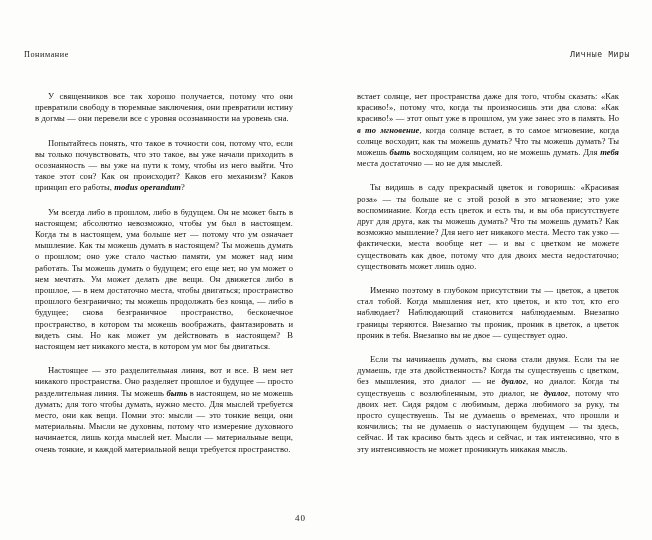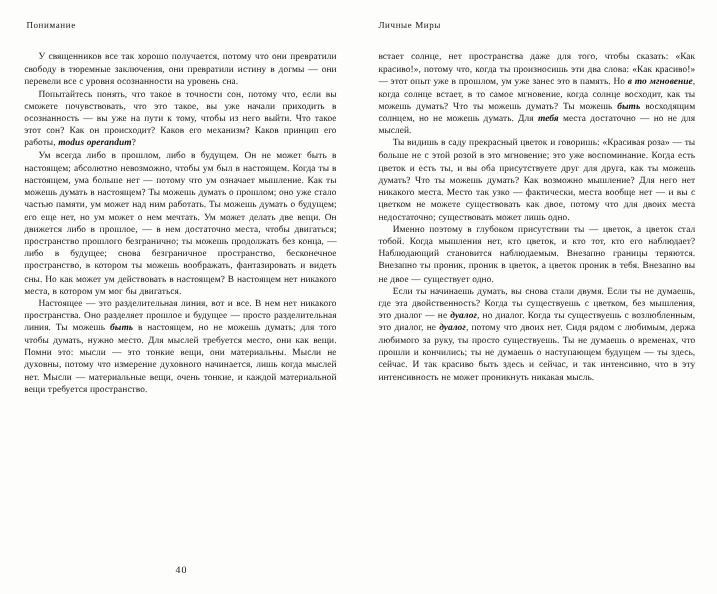--- a/index.html
+++ b/index.html
@@ -35,35 +35,37 @@
     padding-left: 18px;
     padding-right: 20px;
   }
   .running-head {
     font-size: 8.2px;
     letter-spacing: 0.55px;
     color: #1a1a1a;
     height: 14px;
     line-height: 14px;
     white-space: nowrap;
+    margin-top: 32px;
   }
   .page.left .running-head {
     text-align: left;
     padding-left: 2px;
   }
   .page.right .running-head {
-    text-align: left;
+    text-align: right;
     padding-right: 2px;
+    font-family: Liberation Mono, monospace;
   }
   .body-col {
     margin-top: 16px;
     flex: 1 1 auto;
   }
   p.para {
-    margin: 0;
+    margin: 13px;
     text-indent: 13px;
     text-align: justify;
     font-size: 8.55px;
     line-height: 11.2px;
     letter-spacing: 0.05px;
     word-spacing: 0.2px;
     hyphens: manual;
     color: #121212;
   }
   p.para.cont {
@@ -74,21 +76,21 @@
     font-weight: bold;
   }
   .folio {
     font-size: 9px;
     letter-spacing: 1px;
     color: #1a1a1a;
     height: 16px;
     line-height: 16px;
   }
   .page.left .folio {
-    text-align: center;
+    text-align: right;
     padding-left: 2px;
   }
   .page.right .folio {
     text-align: right;
     padding-right: 2px;
   }
   .gutter {
     position: absolute;
     left: 326px;
     top: 0;
@@ -99,21 +101,21 @@
 </style>
 </head>
 <body>
 
 <div class="spread">
 
   <div class="page left">
     <div class="running-head">Понимание</div>
     <div class="body-col">
         <p class="para"><span>У священников все так хорошо получается, потому что они превратили свободу в тюремные заключения, они превратили истину в догмы — они перевели все с уровня осознанности на уровень сна.</span></p>
-        <p class="para"><span>Попытайтесь понять, что такое в точности сон, потому что, если вы сможете почувствовать, что это такое, вы уже начали приходить в осознанность — вы уже на пути к тому, чтобы из него выйти. Что такое этот сон? Как он происходит? Каков его механизм? Каков принцип его работы, </span><i>modus operandum</i><span>?</span></p>
+        <p class="para"><span>Попытайтесь понять, что такое в точности сон, потому что, если вы только почувствовать, что это такое, вы уже начали приходить в осознанность — вы уже на пути к тому, чтобы из него выйти. Что такое этот сон? Как он происходит? Каков его механизм? Каков принцип его работы, </span><i>modus operandum</i><span>?</span></p>
         <p class="para"><span>Ум всегда либо в прошлом, либо в будущем. Он не может быть в настоящем; абсолютно невозможно, чтобы ум был в настоящем. Когда ты в настоящем, ума больше нет — потому что ум означает мышление. Как ты можешь думать в настоящем? Ты можешь думать о прошлом; оно уже стало частью памяти, ум может над ним работать. Ты можешь думать о будущем; его еще нет, но ум может о нем мечтать. Ум может делать две вещи. Он движется либо в прошлое, — в нем достаточно места, чтобы двигаться; пространство прошлого безгранично; ты можешь продолжать без конца, — либо в будущее; снова безграничное пространство, бесконечное пространство, в котором ты можешь воображать, фантазировать и видеть сны. Но как может ум действовать в настоящем? В настоящем нет никакого места, в котором ум мог бы двигаться.</span></p>
         <p class="para"><span>Настоящее — это разделительная линия, вот и все. В нем нет никакого пространства. Оно разделяет прошлое и будущее — просто разделительная линия. Ты можешь </span><i>быть</i><span> в настоящем, но не можешь думать; для того чтобы думать, нужно место. Для мыслей требуется место, они как вещи. Помни это: мысли — это тонкие вещи, они материальны. Мысли не духовны, потому что измерение духовного начинается, лишь когда мыслей нет. Мысли — материальные вещи, очень тонкие, и каждой материальной вещи требуется пространство.</span></p>
       </div>
     <div class="folio">40</div>
   </div>
 
   <div class="gutter"></div>
 
   <div class="page right">
     <div class="running-head">Личные Миры</div>

